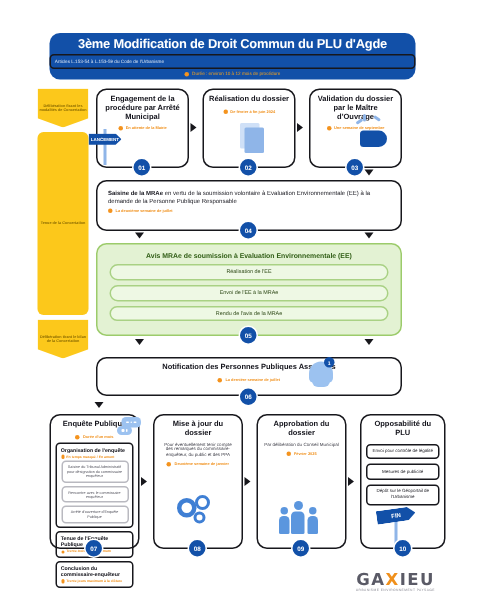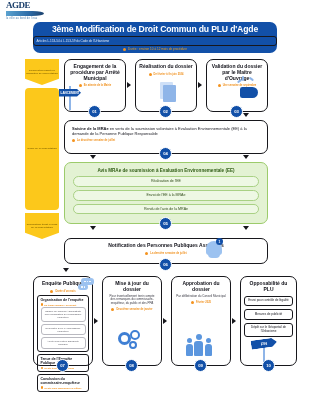--- a/index.html
+++ b/index.html
@@ -184,25 +184,20 @@
     font-family: "DejaVu Sans", sans-serif;
   }
   .footer .gx em { font-style: normal; color: #f0901c; }
   .footer .gs { font-size: 2.2px; color: #8a8a94; letter-spacing: .3px; margin-top: .5px; }
 </style>
 </head>
 <body>
 
 <div class="page">
 
-  <div class="logo-agde">
-    <div class="mark">AGDE</div>
-    <div class="swoosh"></div>
-    <div class="tag">la ville au bord de l'eau</div>
-  </div>
 
   <div class="banner">
     <div class="title">3ème Modification de Droit Commun du PLU d'Agde</div>
     <div class="sub">Articles L.153-54 à L.153-59 du Code de l'Urbanisme</div>
     <div class="dur">
       <i class="dot-o"></i>
       <span>Durée : environ 10 à 12 mois de procédure</span>
     </div>
   </div>
 
@@ -377,14 +372,18 @@
     <div class="pill">Envoi pour contrôle de légalité</div>
     <div class="pill">Mesures de publicité</div>
     <div class="pill">Dépôt sur le Géoportail de l'Urbanisme</div>
   </div>
   <div class="fin">
     <div class="fin-bar"></div>
     <div class="fin-plate">FIN</div>
   </div>
   <div class="step" style="left:262px; top:359px">10</div>
 
+  <div class="footer">
+    <div class="gx"><span>GA</span><em>X</em><span>IEU</span></div>
+    <div class="gs">URBANISME  ENVIRONNEMENT  PAYSAGE</div>
+  </div>
 
 </div>
 
 </body></html>

